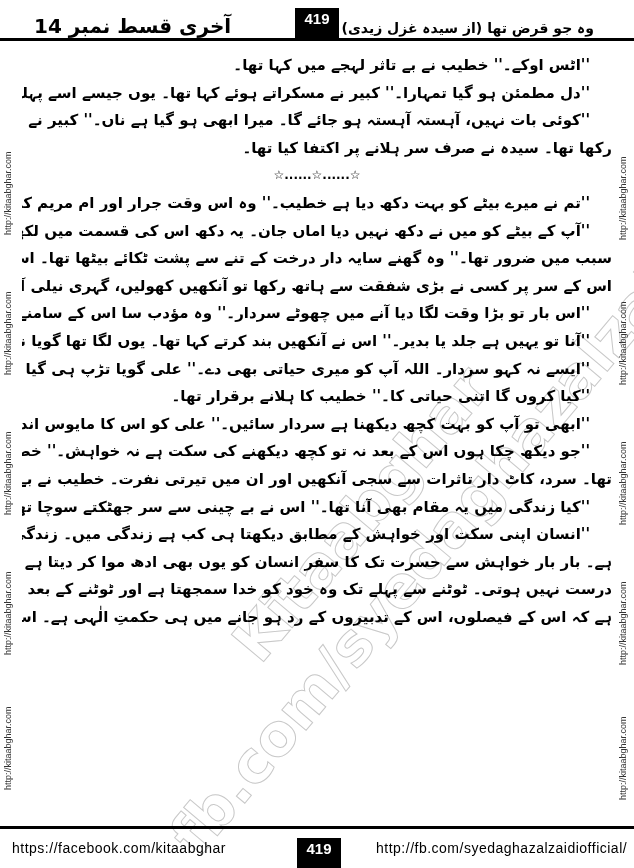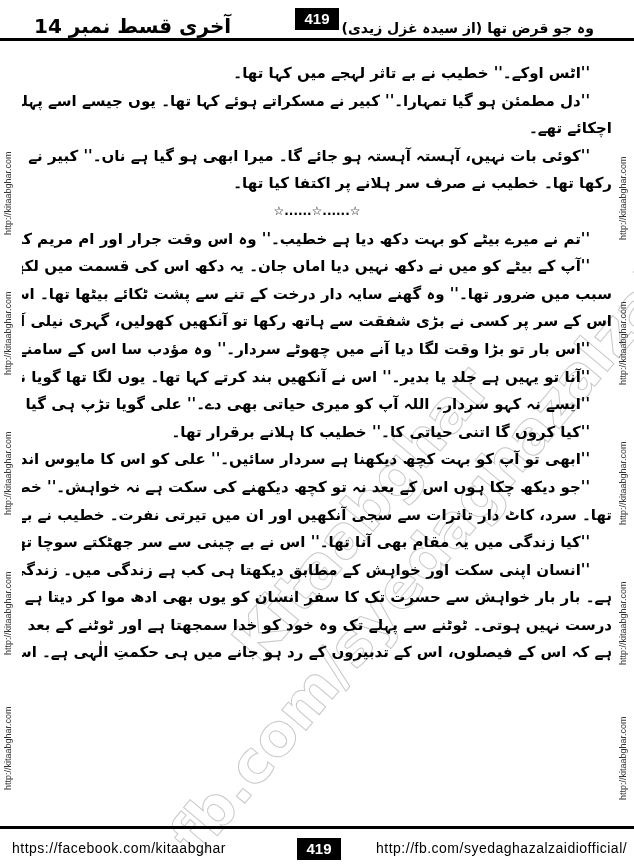--- a/index.html
+++ b/index.html
@@ -3,29 +3,29 @@
   <meta charset="utf-8">
   <style>
     html, body { margin: 0; padding: 0; }
     body {
       width: 634px; height: 868px; background: #ffffff; position: relative; overflow: hidden;
       font-family: "DejaVu Sans", sans-serif; color: #000;
     }
     .header { position: absolute; left: 0; top: 0; width: 634px; height: 40px; }
     .header .title-right { position: absolute; right: 40px; top: 20px; font-size: 14px; font-weight: bold; direction: rtl; white-space: nowrap; }
     .header .title-left { position: absolute; left: 34px; top: 14px; font-size: 20px; font-weight: bold; direction: rtl; white-space: nowrap; }
-    .pagebox { position: absolute; background: #000; color: #fff; font-family: "Liberation Sans", sans-serif; font-weight: bold; font-size: 15px; text-align: center; line-height: 22px; width: 44px; height: 22px; }
+    .pagebox { position: absolute; background: #000; color: #fff; font-family: "Liberation Sans", sans-serif; font-weight: bold; font-size: 15px; text-align: center; line-height: 22px; width: 44px; height: 32px; }
     .header .pagebox { left: 295px; top: 8px; }
     .rule { position: absolute; left: 0; width: 634px; height: 3px; background: #000; }
     .rule.top { top: 38px; }
     .rule.bottom { top: 826px; }
     .side-wm { position: absolute; font-family: "Liberation Sans", sans-serif; font-size: 9px; color: #333; white-space: nowrap; transform-origin: left top; }
     .side-wm.left { left: 3px; }
     .side-wm.right { left: 618px; }
-    .content { position: absolute; left: 22px; top: 60px; width: 590px; direction: rtl; font-family: "DejaVu Sans", sans-serif; font-size: 15px; font-weight: bold; }
+    .content { position: absolute; left: 22px; top: 52px; width: 590px; direction: rtl; font-family: "DejaVu Sans", sans-serif; font-size: 15px; font-weight: bold; }
     .line { height: 27.6px; line-height: 27.6px; white-space: nowrap; overflow: hidden; text-align: justify; }
     .line.indent { padding-right: 22px; }
     .line.center { text-align: center; font-size: 12px; }
     .diag-wm { position: absolute; left: 60px; top: 180px; width: 520px; height: 560px; pointer-events: none; }
     .diag-wm span { position: absolute; font-family: "DejaVu Sans", sans-serif; font-size: 58px; font-weight: bold; color: transparent; -webkit-text-stroke: 1px #c8c8c8; transform: rotate(-50deg); white-space: nowrap; }
     .footer { position: absolute; left: 0; top: 830px; width: 634px; height: 38px; }
     .footer .link { position: absolute; top: 10px; font-family: "Liberation Sans", sans-serif; font-size: 14px; color: #000; text-decoration: none; letter-spacing: 0.5px; }
     .footer .link.left { left: 12px; }
     .footer .link.right { left: 376px; }
     .footer .pagebox { left: 297px; top: 8px; }
@@ -52,23 +52,22 @@
 <div class="side-wm left" style="top:790px; transform: rotate(-90deg);">http://kitaabghar.com</div>
 <div class="side-wm right" style="top:240px; transform: rotate(-90deg);">http://kitaabghar.com</div>
 <div class="side-wm right" style="top:385px; transform: rotate(-90deg);">http://kitaabghar.com</div>
 <div class="side-wm right" style="top:525px; transform: rotate(-90deg);">http://kitaabghar.com</div>
 <div class="side-wm right" style="top:665px; transform: rotate(-90deg);">http://kitaabghar.com</div>
 <div class="side-wm right" style="top:800px; transform: rotate(-90deg);">http://kitaabghar.com</div>
 
 <div class="content">
   <div class="line indent">''اٹس اوکے۔'' خطیب نے بے تاثر لہجے میں کہا تھا۔</div>
   <div class="line indent">''دل مطمئن ہو گیا تمہارا۔'' کبیر نے مسکراتے ہوئے کہا تھا۔ یوں جیسے اسے پہلے سے اندازہ تھا۔ خطیب نے کندھے</div>
-  <div class="line">اچکائے تھے۔</div>
   <div class="line indent">''کوئی بات نہیں، آہستہ آہستہ ہو جائے گا۔ میرا ابھی ہو گیا ہے ناں۔'' کبیر نے مسکراتے ہوئے اس کے کندھے پر ہاتھ</div>
-  <div class="line">رکھا تھا۔ خطیب نے صرف سر ہلانے پر اکتفا کیا تھا۔</div>
+  <div class="line">رکھا تھا۔ سیدہ نے صرف سر ہلانے پر اکتفا کیا تھا۔</div>
   <div class="line center">☆......☆......☆</div>
   <div class="line indent">''تم نے میرے بیٹے کو بہت دکھ دیا ہے خطیب۔'' وہ اس وقت جرار اور ام مریم کی قبر پر فاتحہ کے لیے آیا تھا۔</div>
   <div class="line indent">''آپ کے بیٹے کو میں نے دکھ نہیں دیا اماں جان۔ یہ دکھ اس کی قسمت میں لکھا تھا۔ ہاں البتہ آپ کو پہنچنے والی تکلیف کا</div>
   <div class="line">سبب میں ضرور تھا۔'' وہ گھنے سایہ دار درخت کے تنے سے پشت ٹکائے بیٹھا تھا۔ اس کی آنکھیں بند تھیں اور انداز خود کلامی کا تھا۔</div>
   <div class="line">اس کے سر پر کسی نے بڑی شفقت سے ہاتھ رکھا تو آنکھیں کھولیں، گہری نیلی آنکھیں جھریوں زدہ چہرے پر آ ٹھہری تھیں۔</div>
   <div class="line indent">''اس بار تو بڑا وقت لگا دیا آنے میں چھوٹے سردار۔'' وہ مؤدب سا اس کے سامنے دو زانوں ہو کر بیٹھا تھا۔</div>
   <div class="line indent">''آنا تو یہیں ہے جلد یا بدیر۔'' اس نے آنکھیں بند کرتے کہا تھا۔ یوں لگا تھا گویا نیلے سمندروں کو ڈھانپ دیا گیا ہو۔</div>
   <div class="line indent">''ایسے نہ کہو سردار۔ اللہ آپ کو میری حیاتی بھی دے۔'' علی گویا تڑپ ہی گیا تھا۔</div>
   <div class="line indent">''کیا کروں گا اتنی حیاتی کا۔'' خطیب کا ہلانے برقرار تھا۔</div>
   <div class="line indent">''ابھی تو آپ کو بہت کچھ دیکھنا ہے سردار سائیں۔'' علی کو اس کا مایوس انداز اچھا نہیں لگ رہا تھا۔</div>

